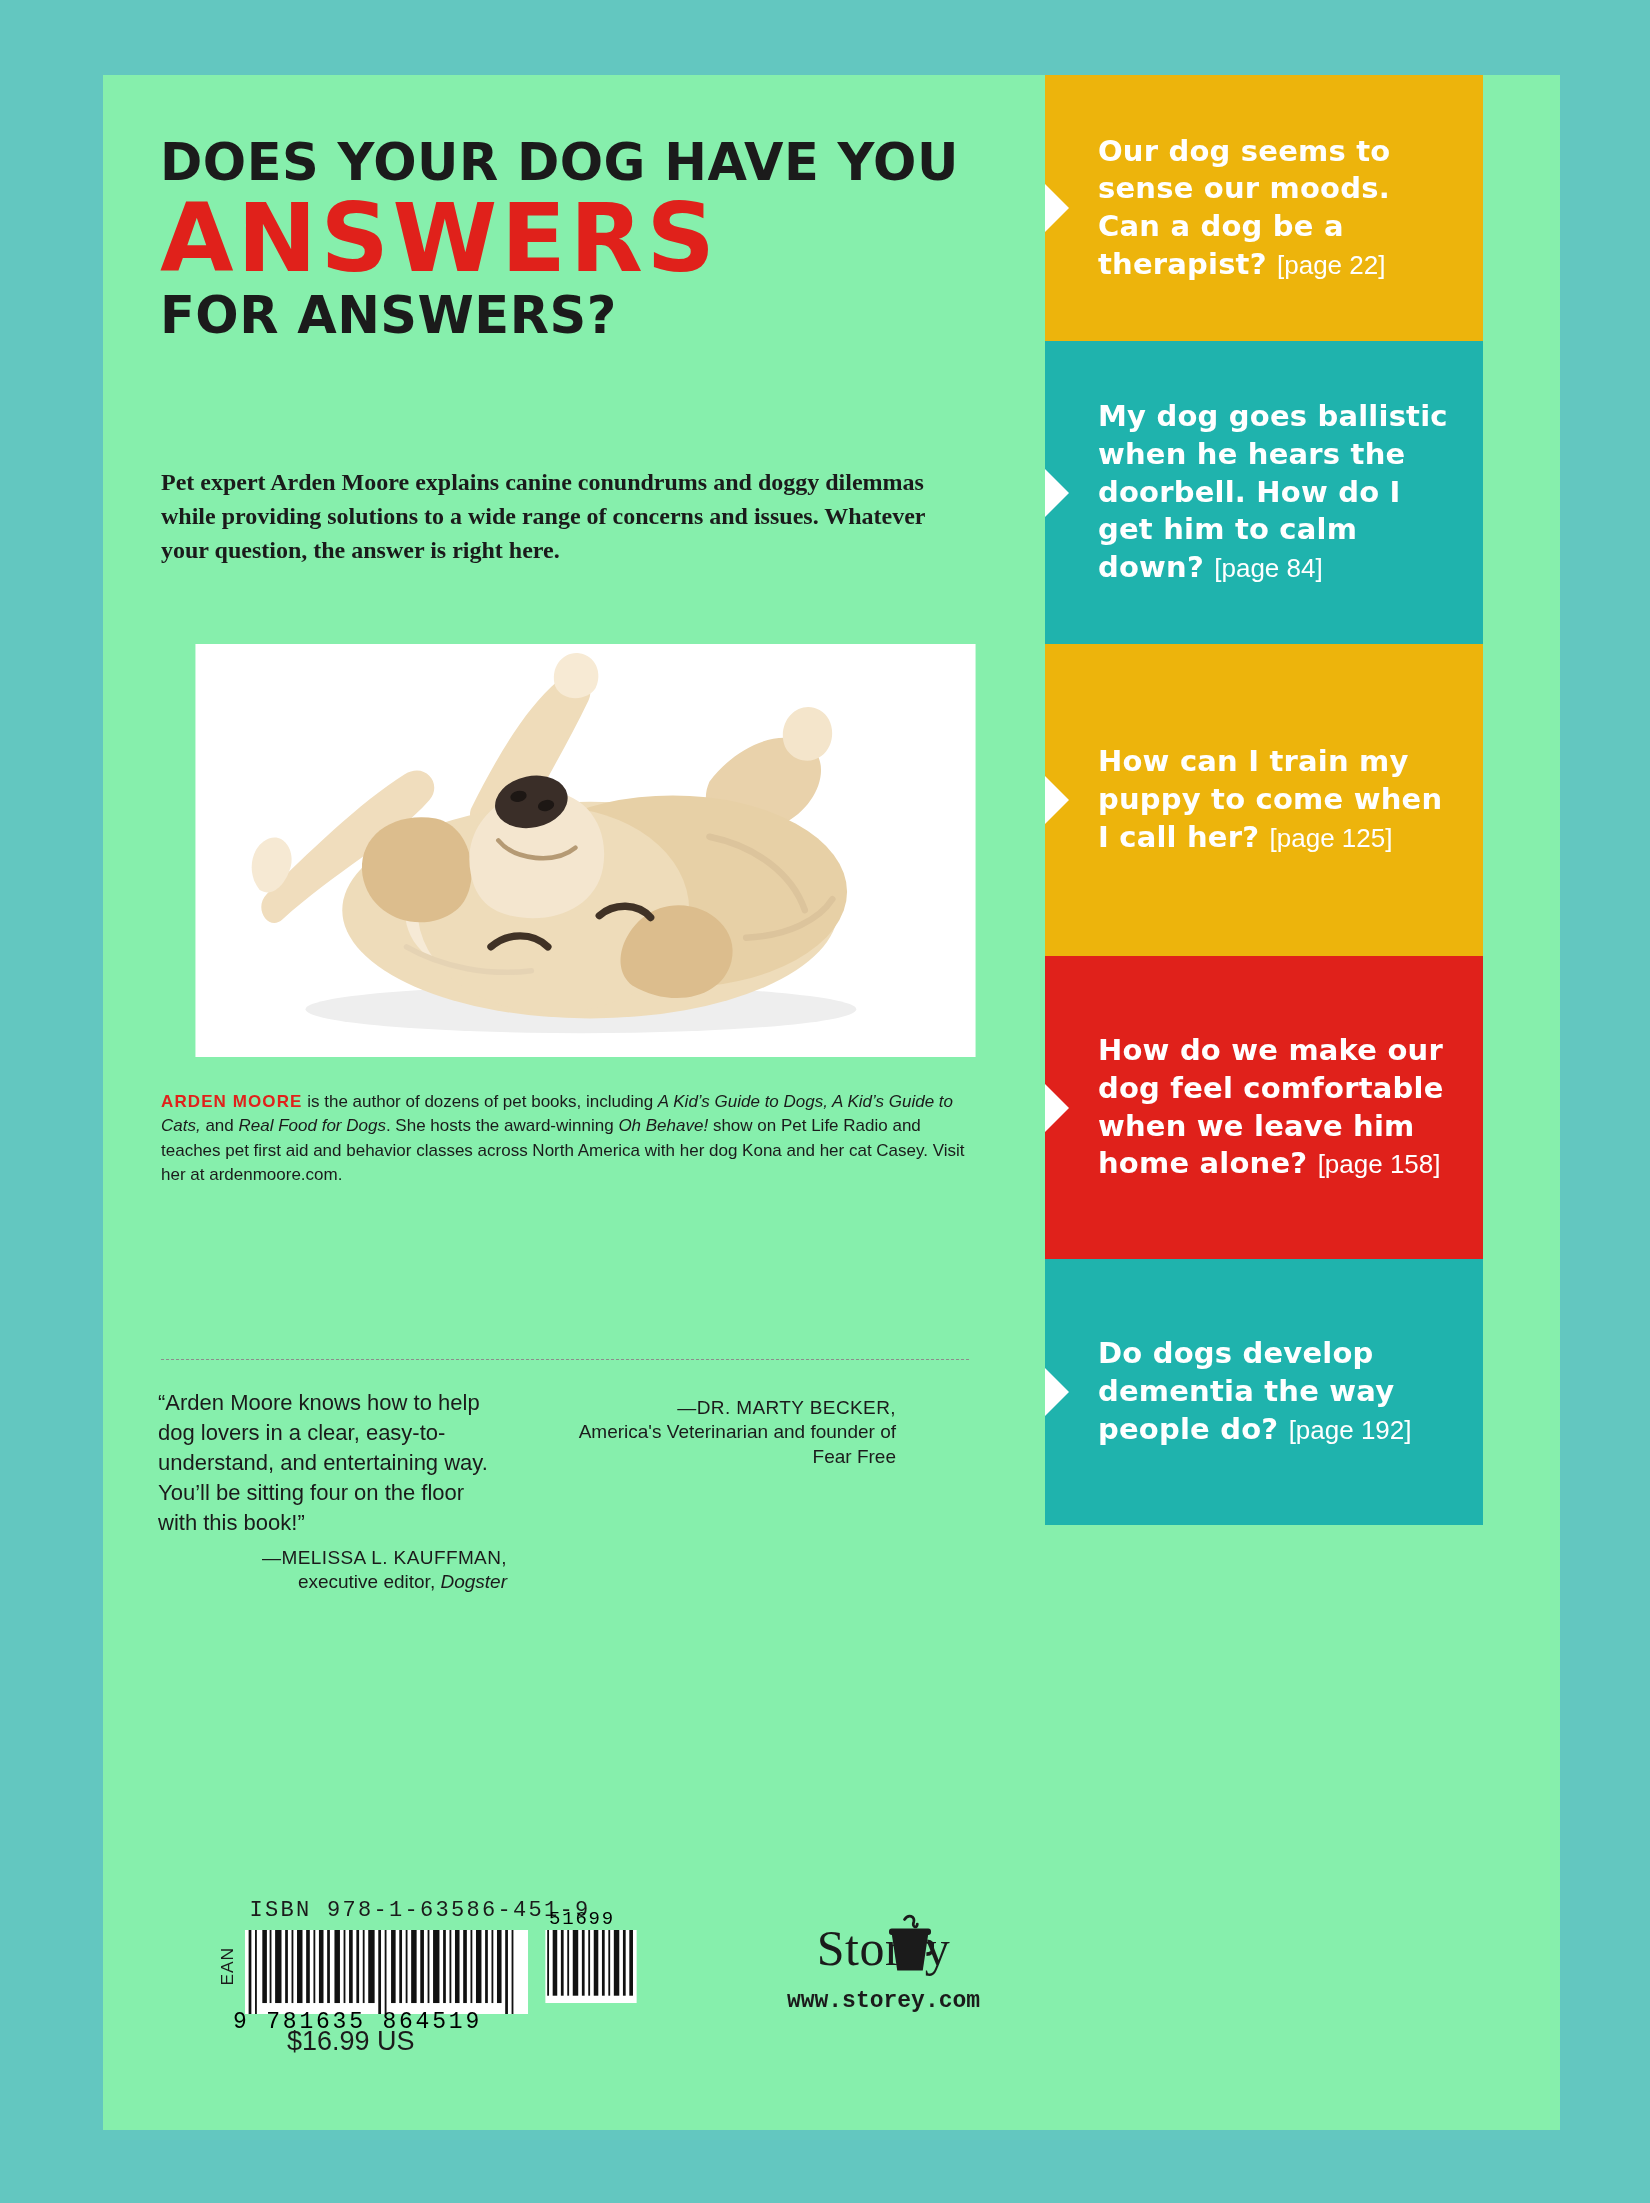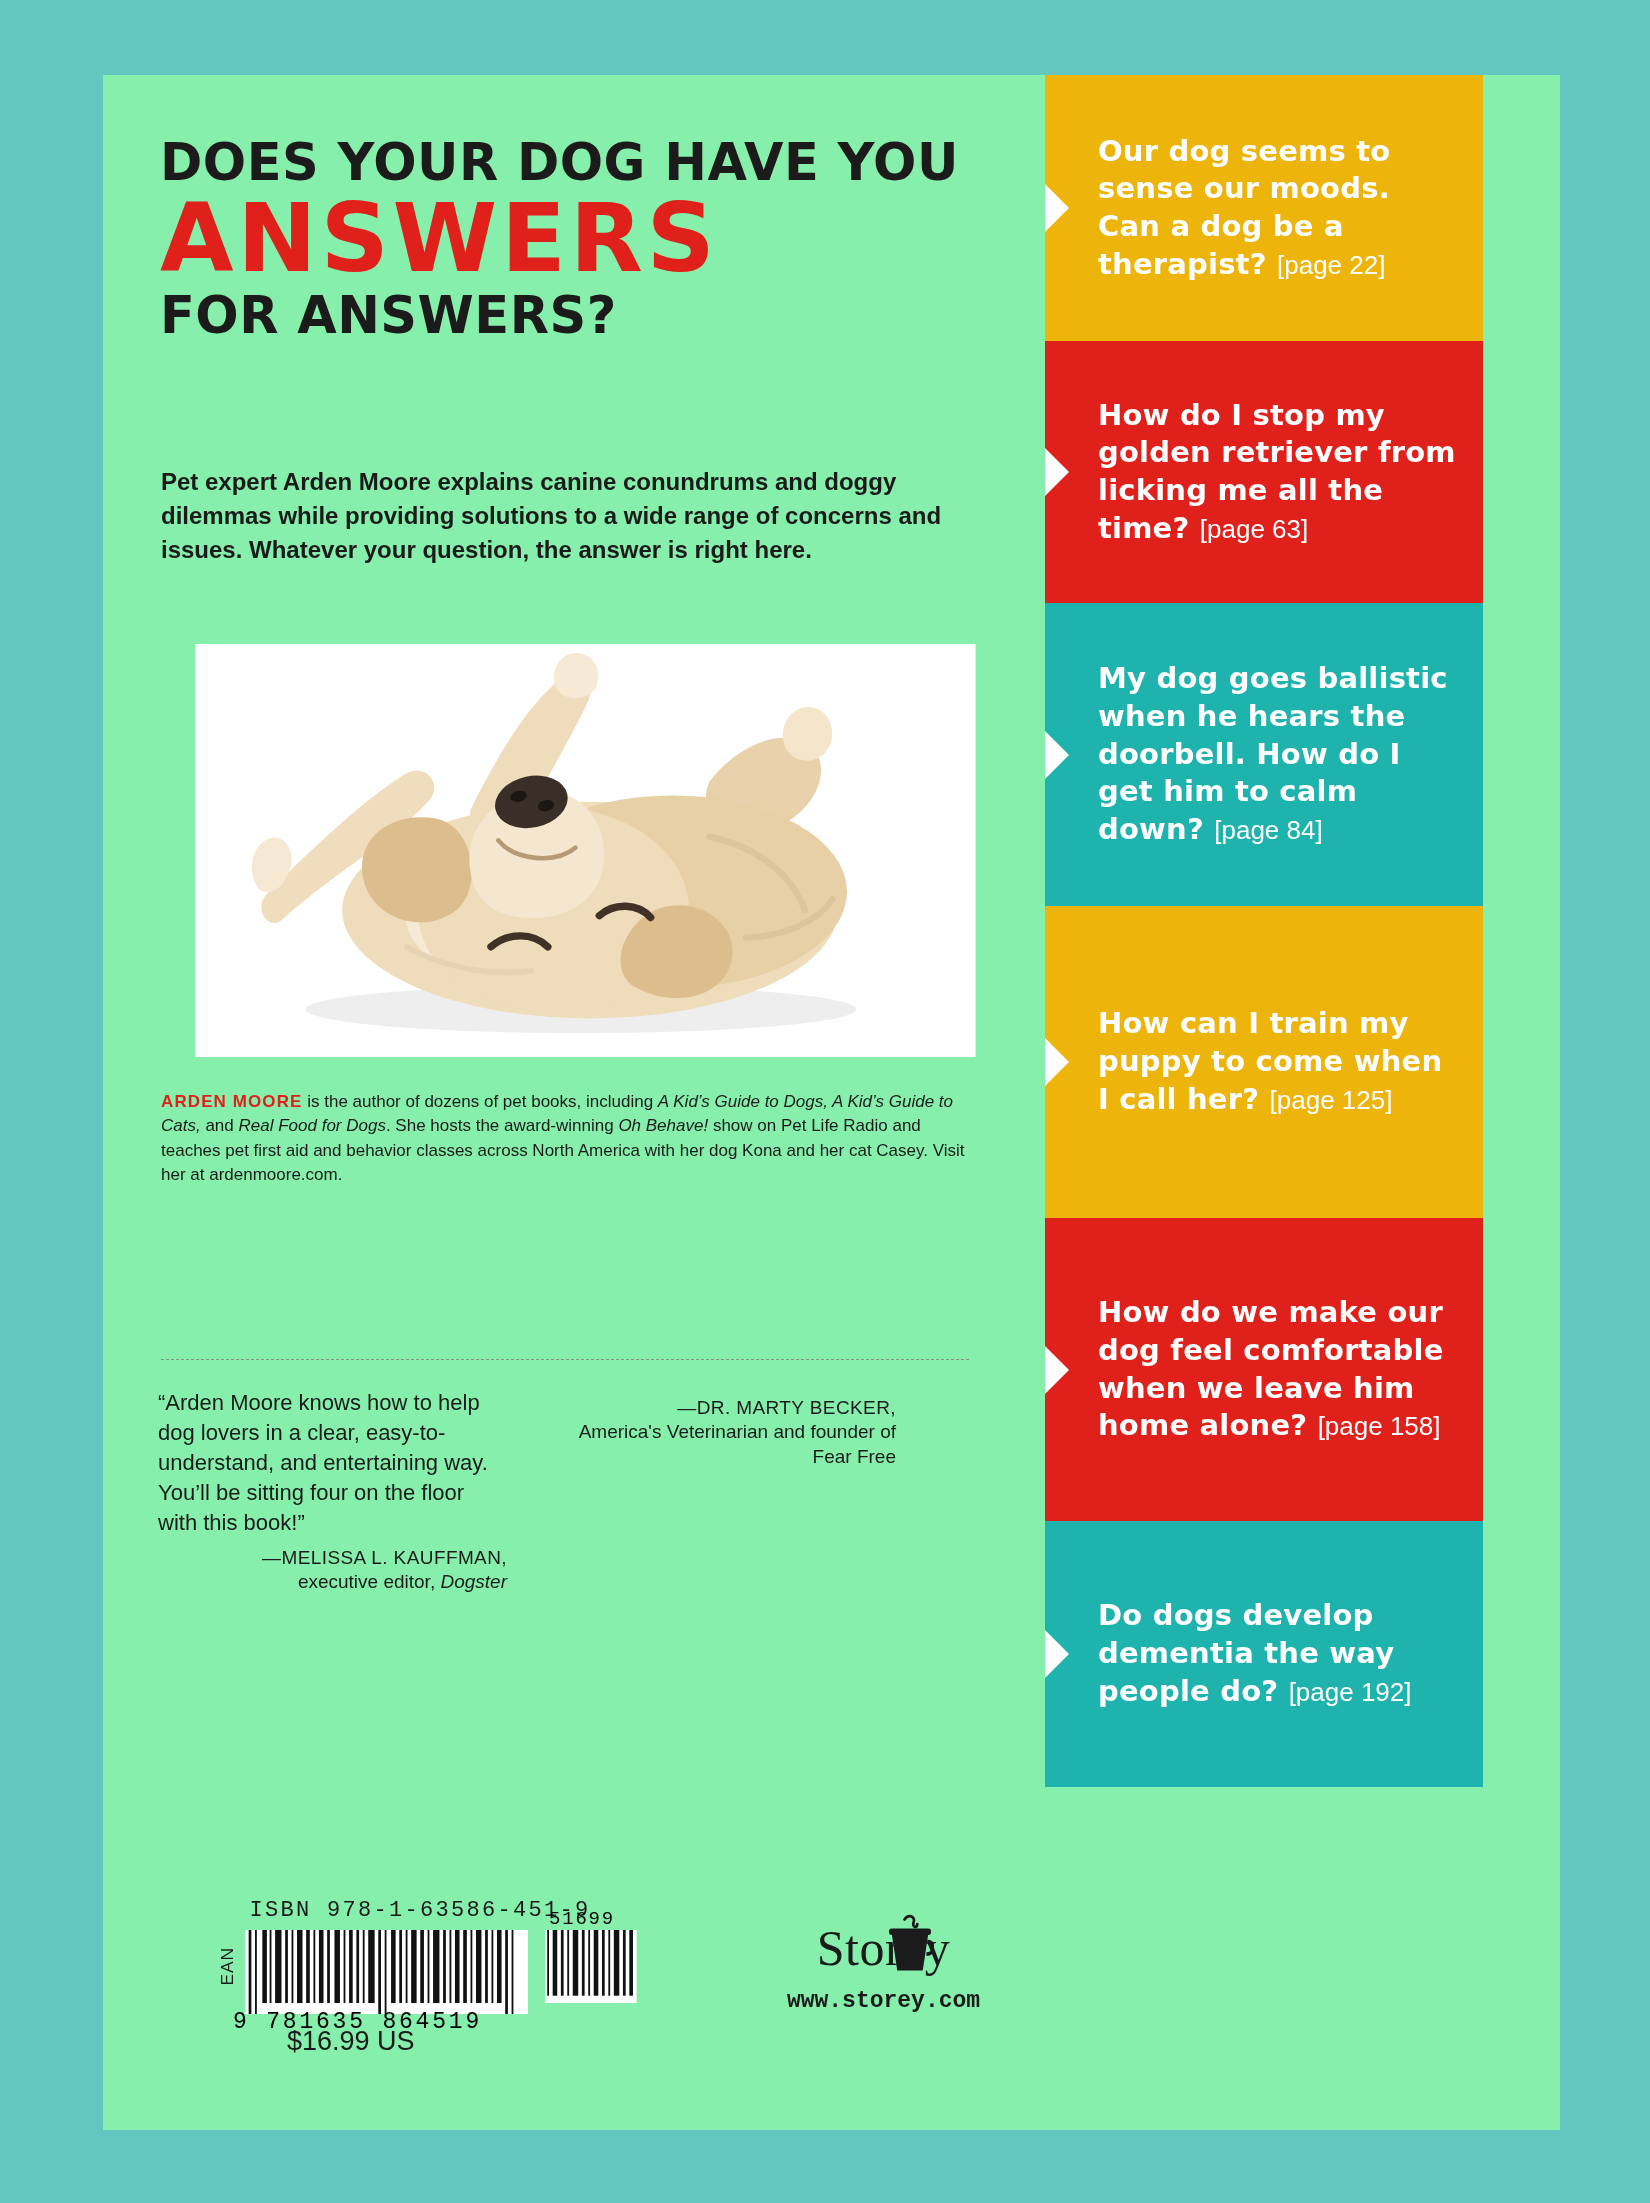--- a/index.html
+++ b/index.html
@@ -63,21 +63,21 @@
     white-space: nowrap;
   }
   .hl-line3 {
     margin-top: 3.7px;
   }
   .blurb {
     position: absolute;
     left: 58px;
     top: 390px;
     width: 799px;
-    font-family: Liberation Sans, sans-serif;
+    font-family: Liberation Serif, serif;
     font-weight: bold;
     font-size: 24px;
     line-height: 1.42;
     color: #1b1b1b;
   }
   .dog-photo {
     position: absolute;
     left: 92px;
     top: 569px;
     width: 781px;
@@ -418,24 +418,20 @@
 
     </div>
 
     <div class="right">
 
       <div class="qband" style="background:#edb40c; height:266px;">
         <div class="arrow"></div>
         <div class="qtext"><span>Our dog seems to sense our moods. Can a dog be a therapist? </span><span class="pg">[page 22]</span></div>
       </div>
 
-      <div class="qband" style="background:#e0211b; height:262px;">
-        <div class="arrow"></div>
-        <div class="qtext"><span>How do I stop my golden retriever from licking me all the time? </span><span class="pg">[page 63]</span></div>
-      </div>
 
       <div class="qband" style="background:#1fb3ad; height:303px;">
         <div class="arrow"></div>
         <div class="qtext"><span>My dog goes ballistic when he hears the doorbell. How do I get him to calm down? </span><span class="pg">[page 84]</span></div>
       </div>
 
       <div class="qband" style="background:#edb40c; height:312px;">
         <div class="arrow"></div>
         <div class="qtext"><span>How can I train my puppy to come when I call her? </span><span class="pg">[page 125]</span></div>
       </div>

